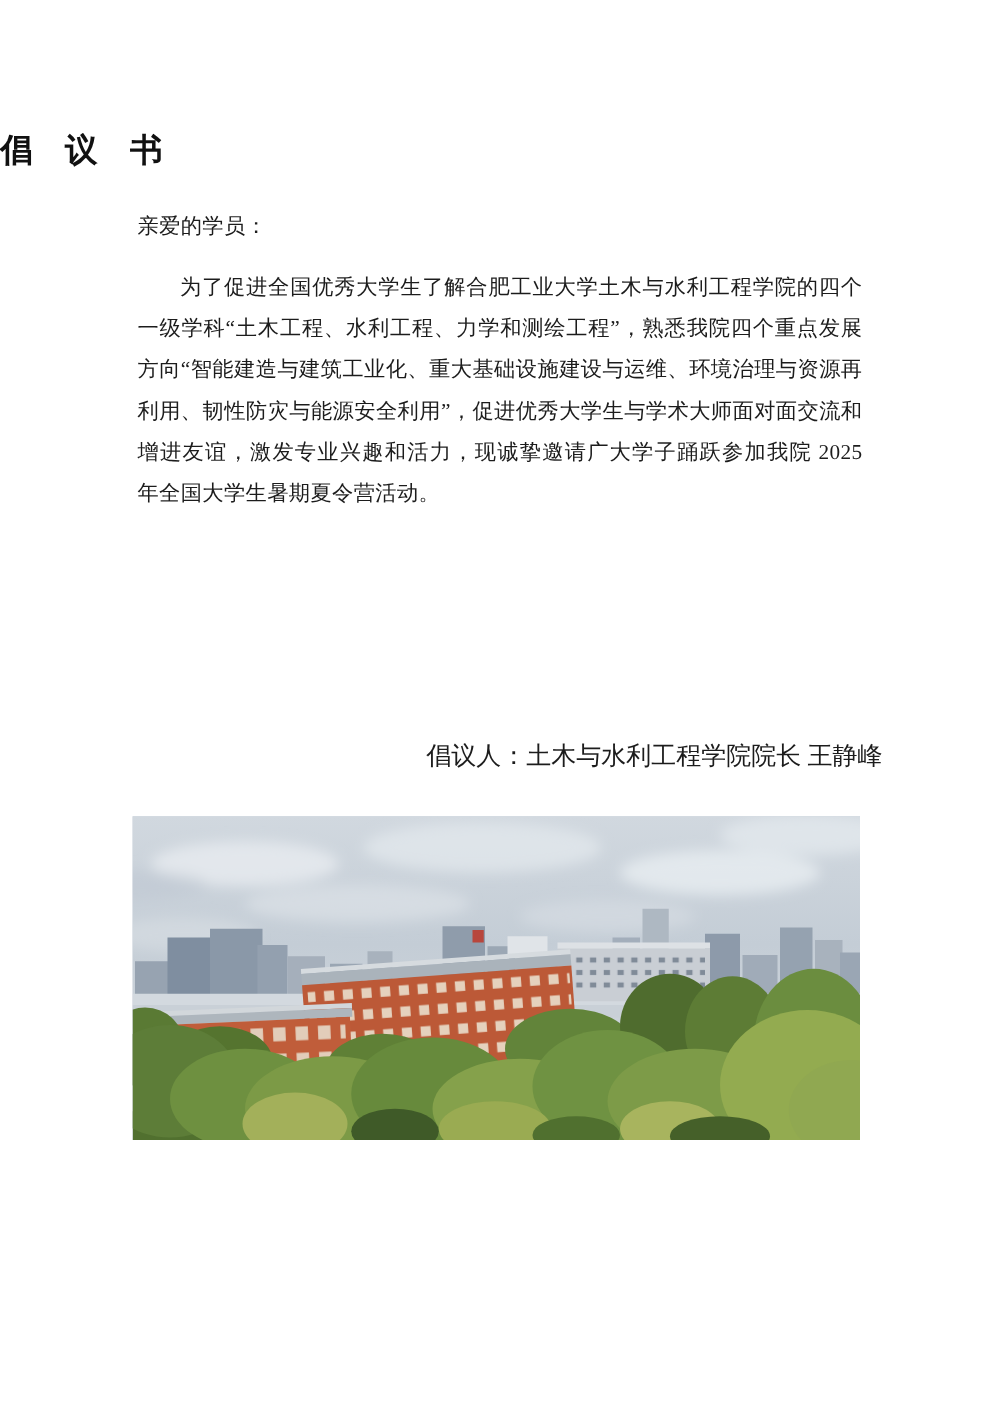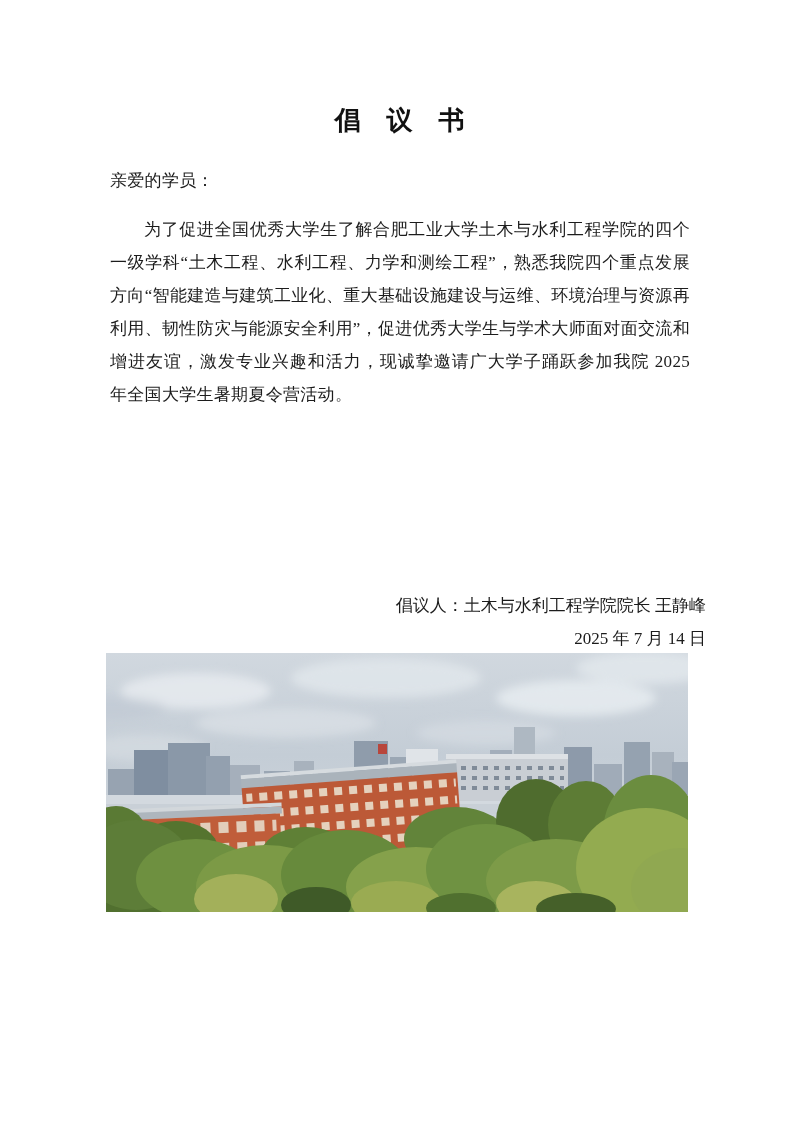--- a/index.html
+++ b/index.html
@@ -8,41 +8,41 @@
     background: #ffffff;
     position: relative;
     font-family: "Liberation Serif", serif;
     color: #1c1c1c;
     overflow: hidden;
   }
   .page-title {
     position: absolute;
     top: 103px; left: 0; width: 100%;
     margin: 0;
-    text-align: center;
+    text-align: left;
     font-family: "Liberation Sans", sans-serif;
     font-weight: 700;
     font-size: 26px;
     color: #111;
   }
   .letter-body {
     position: absolute;
     top: 148px; left: 94px; width: 612px;
     font-size: 17px;
     line-height: 33px;
     text-align: justify;
     letter-spacing: 0.3px;
   }
   .letter-body p { margin: 16px; }
   .indent { text-indent: 2em; }
   .signature-block {
     position: absolute;
     top: 589px; right: 93px;
     text-align: right;
-    font-size: 17px;
+    font-size: 20px;
     line-height: 33px;
   }
   .signature-block p { margin: 0; }
   .photo-frame {
     position: absolute;
     top: 653px; left: 106px;
     width: 582px; height: 259px;
     overflow: hidden;
     background: #c7d0d9;
   }
@@ -53,21 +53,20 @@
 
 <h1 class="page-title">倡　议　书</h1>
 
 <div class="letter-body">
   <p>亲爱的学员：</p>
   <p class="indent">为了促进全国优秀大学生了解合肥工业大学土木与水利工程学院的四个一级学科“土木工程、水利工程、力学和测绘工程”，熟悉我院四个重点发展方向“智能建造与建筑工业化、重大基础设施建设与运维、环境治理与资源再利用、韧性防灾与能源安全利用”，促进优秀大学生与学术大师面对面交流和增进友谊，激发专业兴趣和活力，现诚挚邀请广大学子踊跃参加我院 2025 年全国大学生暑期夏令营活动。</p>
 </div>
 
 <div class="signature-block">
   <p>倡议人：土木与水利工程学院院长 王静峰</p>
-  <p>2025 年 7 月 14 日</p>
 </div>
 
 <div class="photo-frame">
   <svg width="582" height="259" viewBox="0 0 582 259" xmlns="http://www.w3.org/2000/svg">
     <defs>
       <linearGradient id="sky" x1="0" y1="0" x2="0" y2="1">
         <stop offset="0" stop-color="#d1d8df"></stop>
         <stop offset="0.6" stop-color="#c4cdd6"></stop>
         <stop offset="1" stop-color="#ccd3da"></stop>
       </linearGradient>

